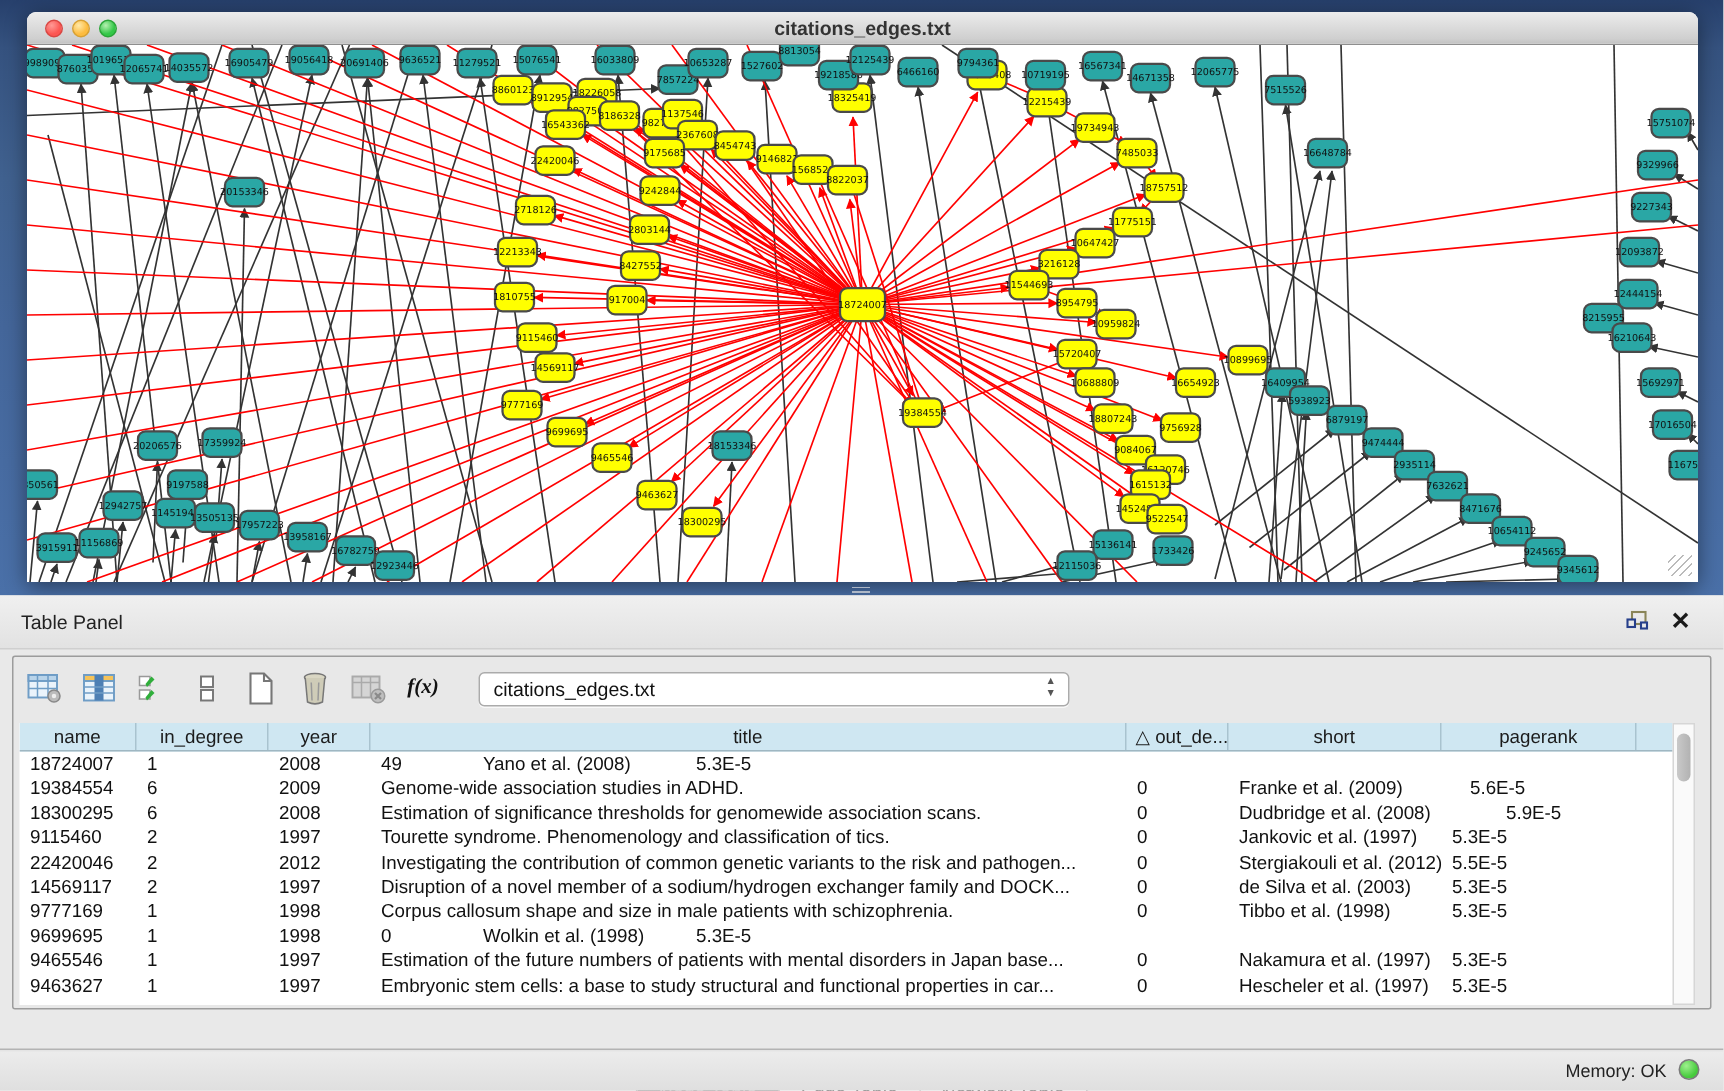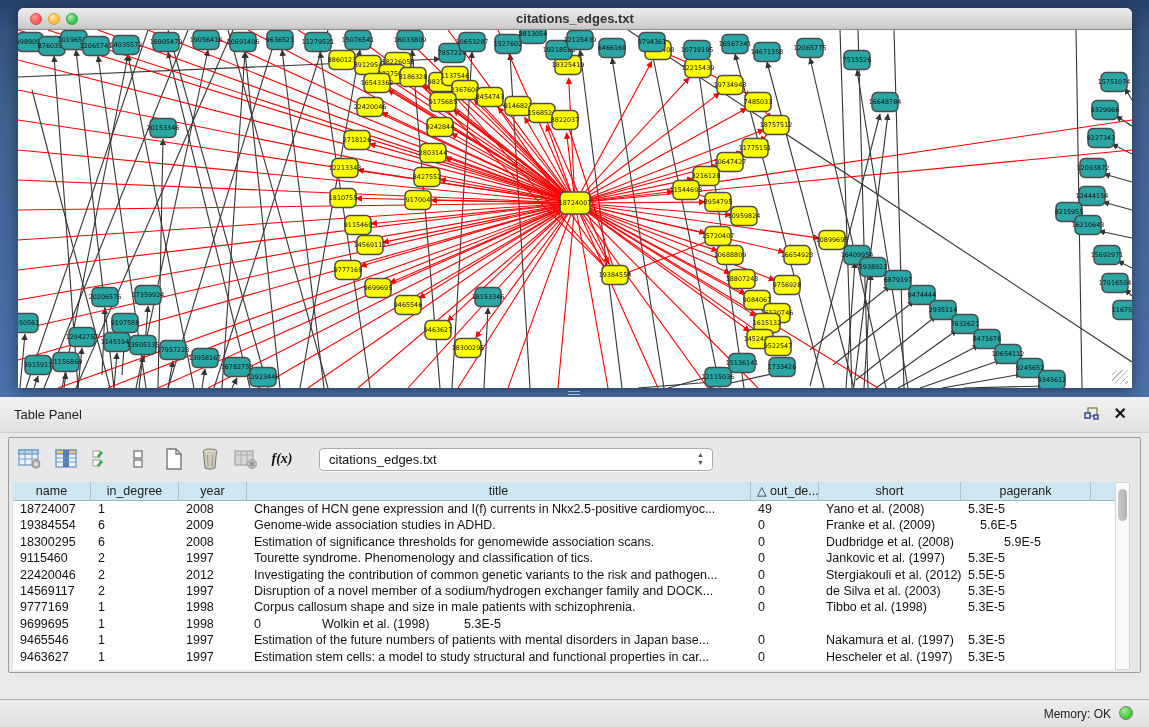--- a/index.html
+++ b/index.html
@@ -838,21 +838,20 @@
             <div class="hc" style="width: 504px;">title</div>
             <div class="hc" style="width: 68px; text-align: left; padding-left: 6px;">△ out_de...</div>
             <div class="hc" style="width: 142px;">short</div>
             <div class="hc" style="width: 130px;">pagerank</div>
           </div>
         <div class="grid-rows" id="grid-rows">
             <div class="tr">
               <div class="td" style="width: 78px;">18724007</div>
               <div class="td" style="width: 88px;">1</div>
               <div class="td" style="width: 68px;">2008</div>
-              <div class="td" style="width: 504px;">Changes of HCN gene expression and I(f) currents in Nkx2.5-positive cardiomyoc...</div>
               <div class="td" style="width: 68px;">49</div>
               <div class="td" style="width: 142px;">Yano et al. (2008)</div>
               <div class="td" style="width: 130px;">5.3E-5</div>
             </div>
             <div class="tr">
               <div class="td" style="width: 78px;">19384554</div>
               <div class="td" style="width: 88px;">6</div>
               <div class="td" style="width: 68px;">2009</div>
               <div class="td" style="width: 504px;">Genome-wide association studies in ADHD.</div>
               <div class="td" style="width: 68px;">0</div>
@@ -918,21 +917,21 @@
               <div class="td" style="width: 68px;">1997</div>
               <div class="td" style="width: 504px;">Estimation of the future numbers of patients with mental disorders in Japan base...</div>
               <div class="td" style="width: 68px;">0</div>
               <div class="td" style="width: 142px;">Nakamura et al. (1997)</div>
               <div class="td" style="width: 130px;">5.3E-5</div>
             </div>
             <div class="tr">
               <div class="td" style="width: 78px;">9463627</div>
               <div class="td" style="width: 88px;">1</div>
               <div class="td" style="width: 68px;">1997</div>
-              <div class="td" style="width: 504px;">Estimation stem cells: a model to study structural and functional properties in car...</div>
+              <div class="td" style="width: 504px;">Embryonic stem cells: a base to study structural and functional properties in car...</div>
               <div class="td" style="width: 68px;">0</div>
               <div class="td" style="width: 142px;">Hescheler et al. (1997)</div>
               <div class="td" style="width: 130px;">5.3E-5</div>
             </div>
           </div>
       </div>
       <div class="vscroll">
         <div class="vthumb"></div>
       </div>
 

